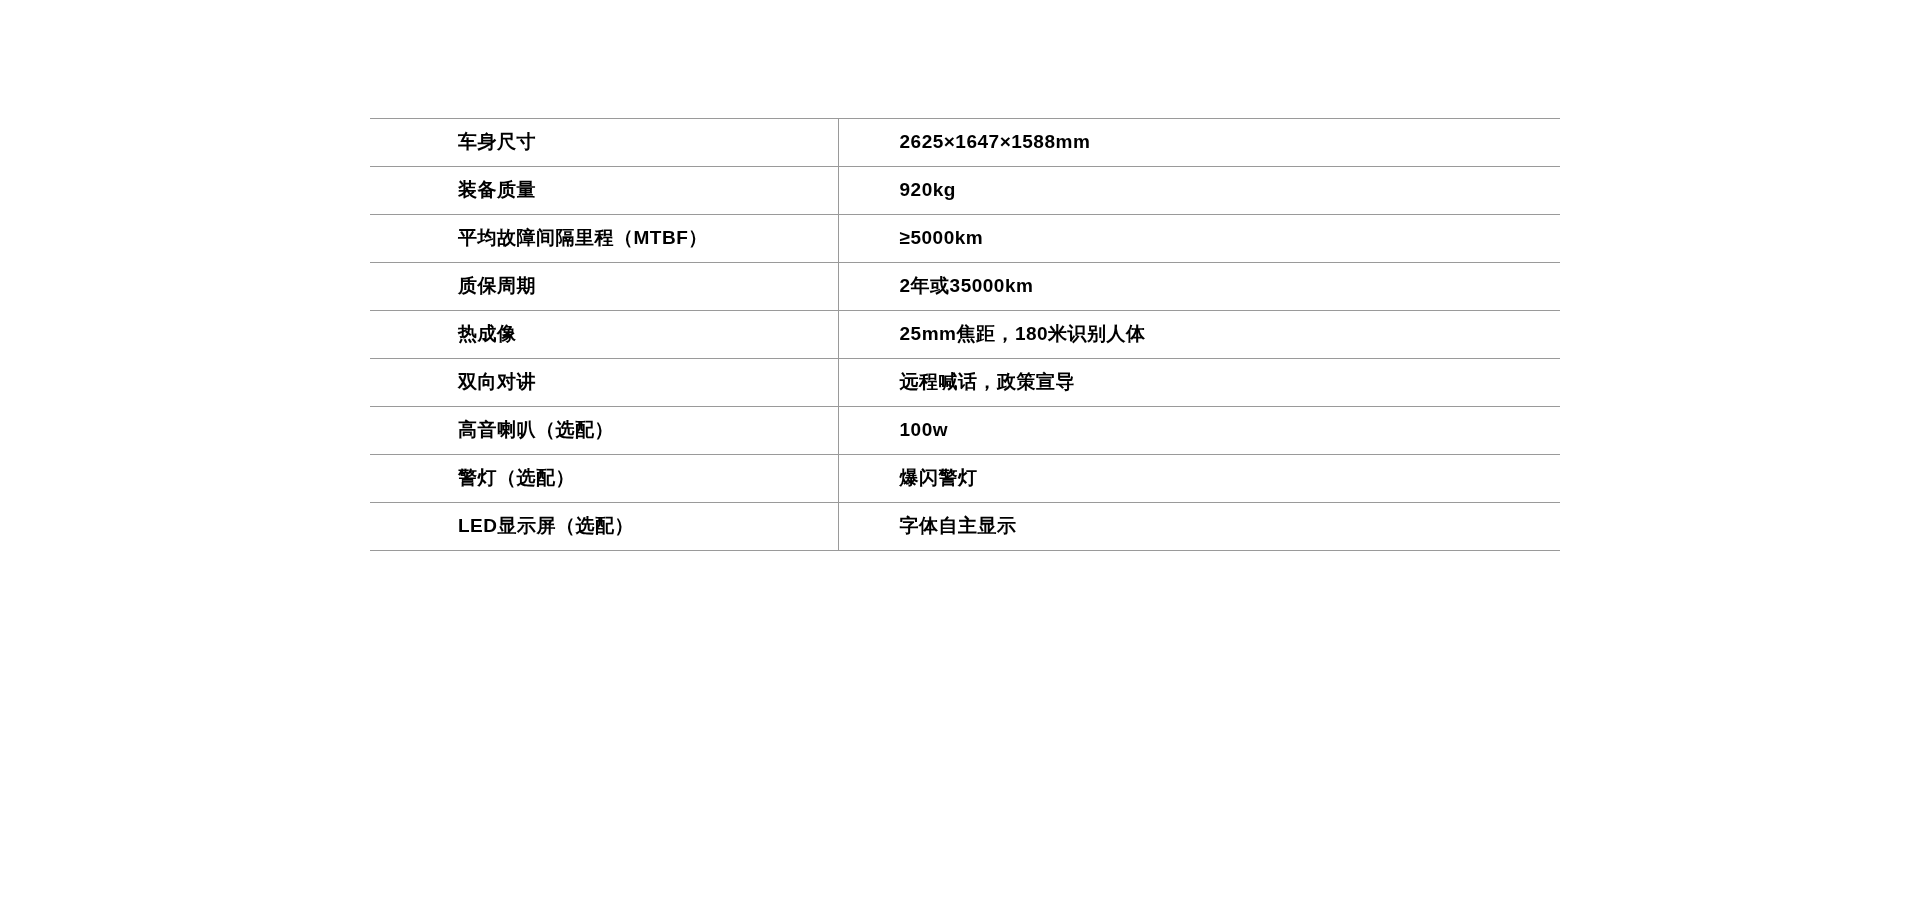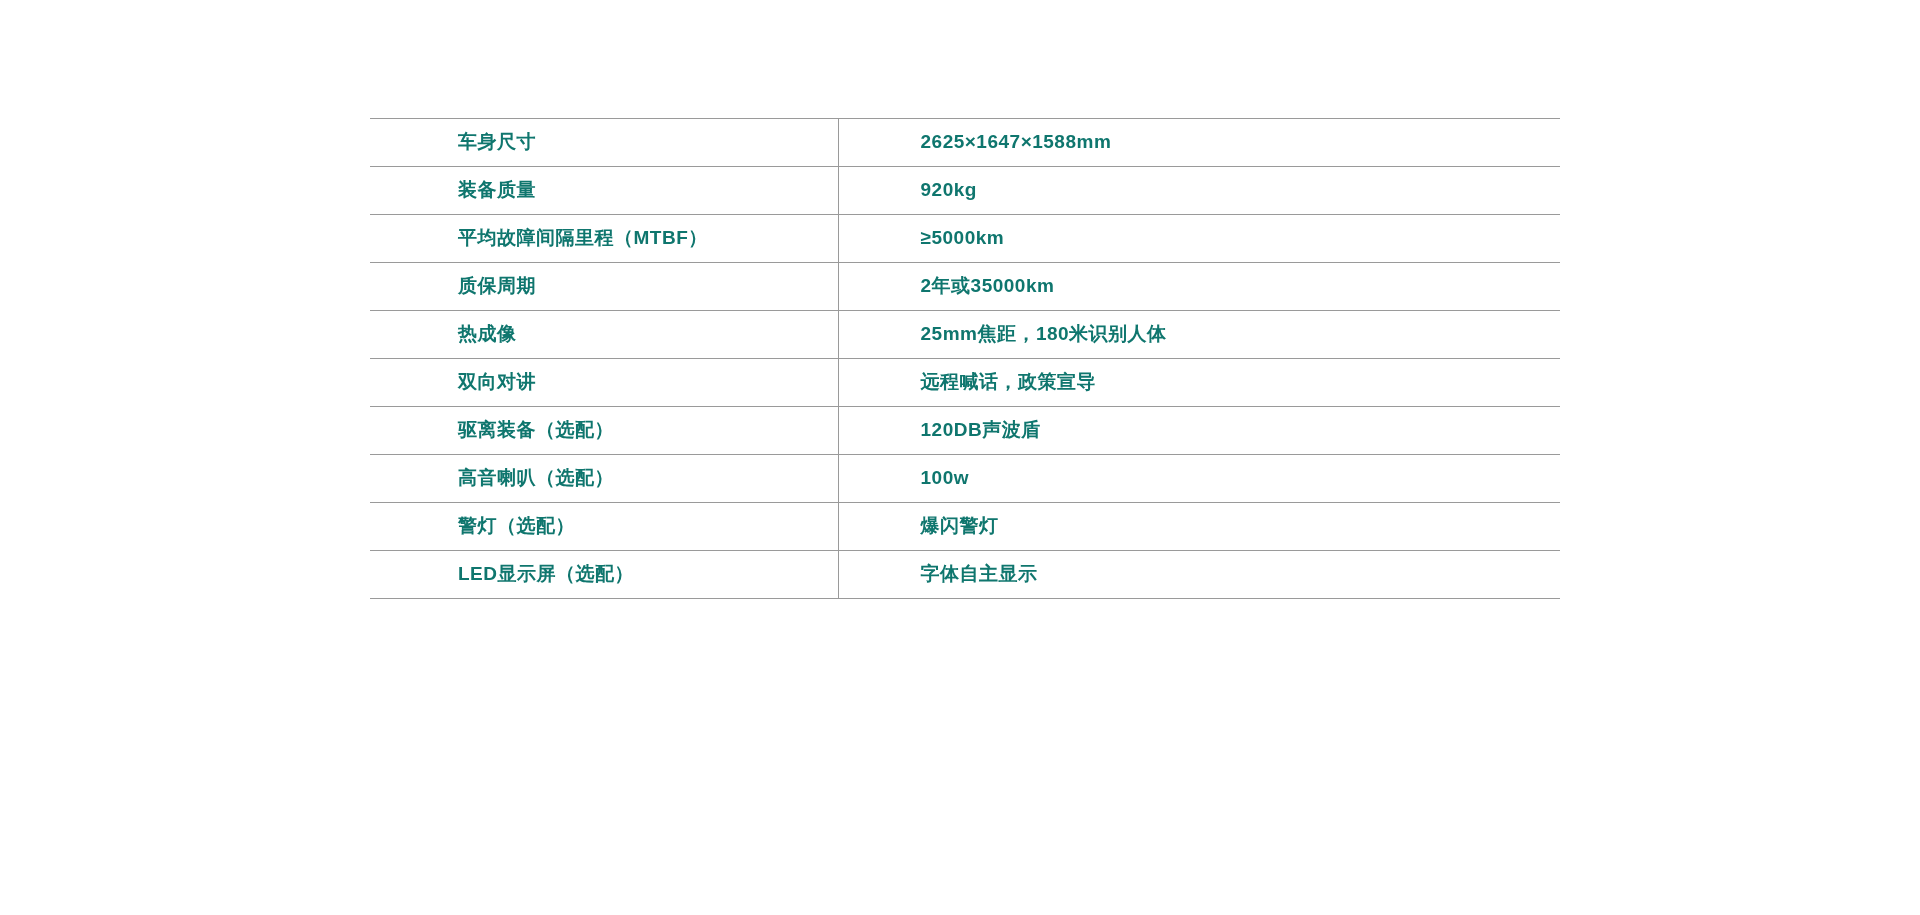--- a/index.html
+++ b/index.html
@@ -28,36 +28,36 @@
     table-layout: fixed;
   }
   .spec-table tr {
     height: 48px;
   }
   .spec-table td {
     border-bottom: 1px solid #9a9a9a;
     font-size: 19px;
     line-height: 1.4;
     font-weight: 600;
-    color: #0f766e;
+    color: #000000;
     vertical-align: middle;
     padding: 0;
     letter-spacing: 0.5px;
   }
   .spec-table tr:first-child td {
     border-top: 1px solid #9a9a9a;
   }
   td.label-cell {
     width: 468px;
     border-right: 1px solid #9a9a9a;
     padding-left: 88px;
     box-sizing: border-box;
   }
   td.value-cell {
-    padding-left: 82px;
+    padding-left: 61px;
     box-sizing: border-box;
   }
 </style>
 </head>
 <body>
 
 <div class="page">
   <table class="spec-table">
     <tbody>
       <tr>
@@ -78,24 +78,20 @@
       </tr>
       <tr>
         <td class="label-cell">热成像</td>
         <td class="value-cell">25mm焦距，180米识别人体</td>
       </tr>
       <tr>
         <td class="label-cell">双向对讲</td>
         <td class="value-cell">远程喊话，政策宣导</td>
       </tr>
       <tr>
-        <td class="label-cell">驱离装备（选配）</td>
-        <td class="value-cell">120DB声波盾</td>
-      </tr>
-      <tr>
         <td class="label-cell">高音喇叭（选配）</td>
         <td class="value-cell">100w</td>
       </tr>
       <tr>
         <td class="label-cell">警灯（选配）</td>
         <td class="value-cell">爆闪警灯</td>
       </tr>
       <tr>
         <td class="label-cell">LED显示屏（选配）</td>
         <td class="value-cell">字体自主显示</td>

